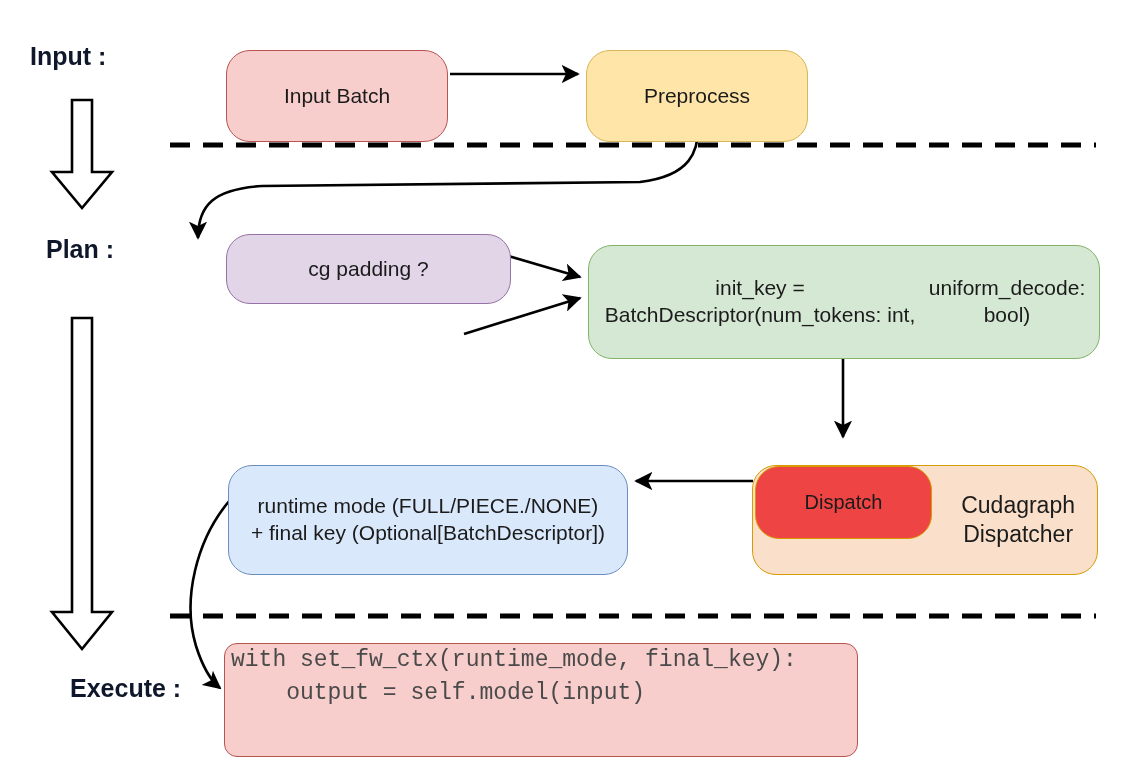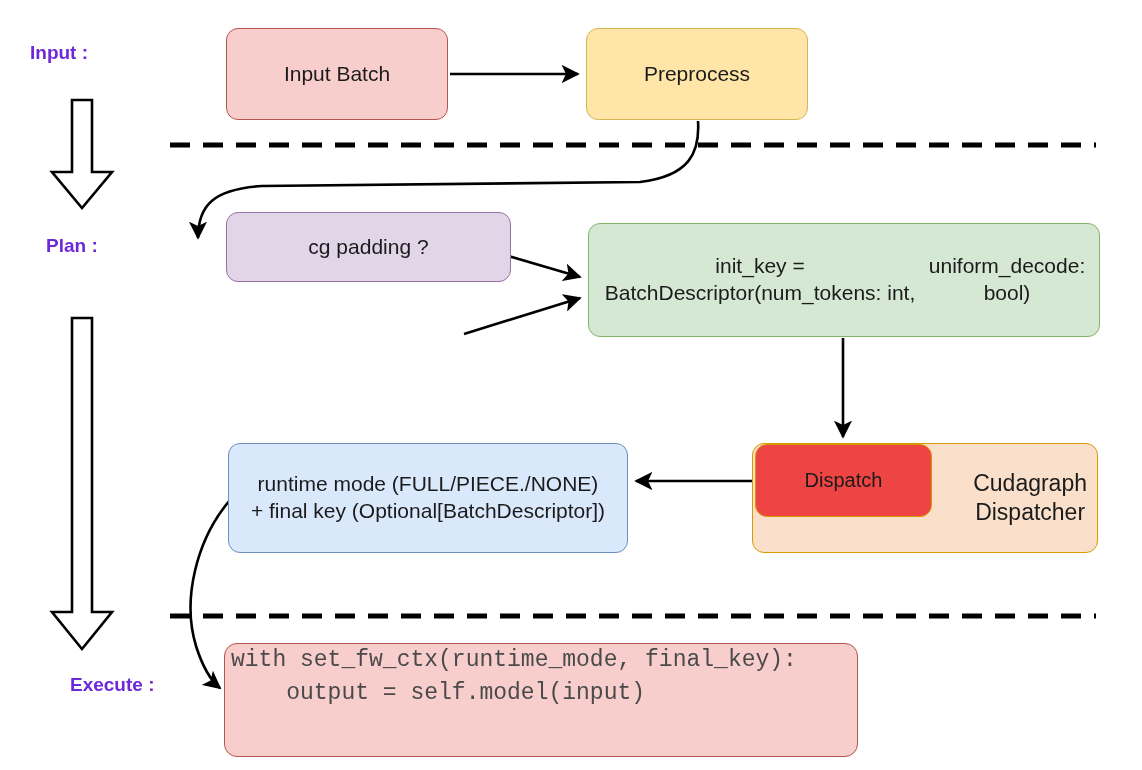--- a/index.html
+++ b/index.html
@@ -20,39 +20,40 @@
     left: 0;
     top: 0;
     width: 1142px;
     height: 770px;
     pointer-events: none;
   }
   .stage-label {
     position: absolute;
     font-family: "Liberation Sans", sans-serif;
     font-weight: bold;
-    font-size: 19px;
-    color: #6d28d9;
+    font-size: 25px;
+    color: #0f172a;
     white-space: nowrap;
     letter-spacing: 0px;
   }
   .node {
     position: absolute;
     box-sizing: border-box;
     display: flex;
     align-items: center;
     justify-content: center;
     text-align: center;
-    border-radius: 12px;
+    border-radius: 24px;
     border-width: 1.6px;
     border-style: solid;
     font-size: 21px;
     line-height: 1.28;
     color: #1b1b1b;
     padding: 2px 8px;
+    margin-top: 22px;
   }
   .node-text { display: block; }
   .code-node {
     position: absolute;
     box-sizing: border-box;
     border-radius: 13px;
     border: 1.6px solid #b85450;
     background: #f8cecc;
     font-family: "Liberation Mono", "DejaVu Sans Mono", monospace;
     font-size: 23px;
@@ -118,21 +119,21 @@
   <div class="node" style="left:588px; top:223px; width:512px; height:114px; background:#d5e8d4; border-color:#82b366; flex-direction:row;">
     <span class="node-text">init_key = BatchDescriptor(num_tokens: int,</span>
     <span class="node-text">uniform_decode: bool)</span>
   </div>
 
   <div class="node" style="left:228px; top:443px; width:400px; height:110px; background:#dae8fc; border-color:#6c8ebf; flex-direction:column;">
     <span class="node-text">runtime mode (FULL/PIECE./NONE)</span>
     <span class="node-text">+ final key (Optional[BatchDescriptor])</span>
   </div>
 
-  <div class="node" style="left:752px; top:443px; width:346px; height:110px; background:#fae0cb; border-color:#d79b00; justify-content:flex-end; padding-right:10px; white-space:pre-line; font-size:23px;">
+  <div class="node" style="left:752px; top:443px; width:346px; height:110px; background:#fae0cb; border-color:#d79b00; justify-content:flex-end; padding-right:22px; white-space:pre-line; font-size:23px;">
     <span class="node-text">Cudagraph
 Dispatcher</span>
   </div>
 
   <div class="node" style="left:755px; top:444px; width:177px; height:73px; background:#ef4444; border-color:#d79b00; font-size:20px;">
     <span class="node-text">Dispatch</span>
   </div>
 
   <div class="code-node" style="left:224px; top:643px; width:634px; height:114px;">
     <span>with set_fw_ctx(runtime_mode, final_key):</span>

